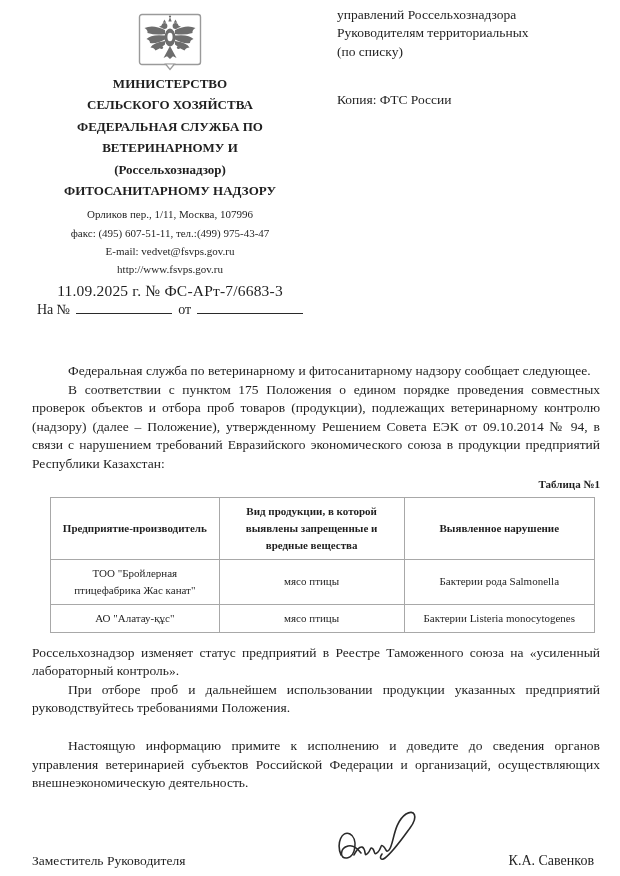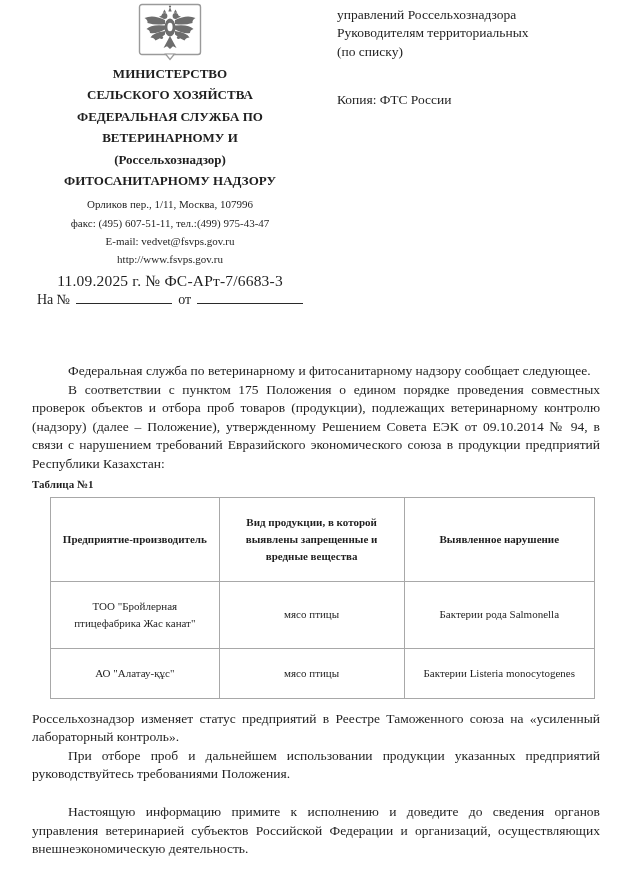--- a/index.html
+++ b/index.html
@@ -7,47 +7,47 @@
   .page {
     position:relative;
     width:620px; height:876px;
     background:#ffffff;
     font-family:"Liberation Serif","DejaVu Serif",serif;
     color:#1f1f1f;
     overflow:hidden;
   }
   
   .header { position:relative; height:352px; }
-  .left-col { position:absolute; left:18px; top:3px; width:304px; text-align:center;font-family:Liberation Serif, serif; }
+  .left-col { position:absolute; left:18px; top:13px; width:304px; text-align:center;font-family:Liberation Serif, serif; }
   .emblem-wrap { height:58px; margin-bottom:2px; }
   .org-title { font-weight:bold; font-size:13px; line-height:21.4px; margin-top:1px; }
   .contact { font-size:11px; line-height:18.2px; margin-top:4px; }
   .date-line { font-size:15.5px; line-height:19px; margin-top:3px; letter-spacing:0.2px; }
   .ref-line { font-size:14px; line-height:18px; margin-top:1px; }
   .blank { display:inline-block; border-bottom:1px solid #2a2a2a; height:13px; vertical-align:baseline; }
   .blank-a { width:96px; margin:0 6px 0 6px; }
   .blank-b { width:106px; margin-left:6px; }
   .right-col { position:absolute; left:337px; top:6px; width:272px; font-size:13.5px; line-height:18.3px; }
   .copy-line { margin-top:30px; }
   
   .body-block { margin:10px 20px 0 32px; font-size:13.5px; line-height:18.6px; text-align:justify; }
   .para { text-align:justify; }
   .para.indent { text-indent:36px; }
-  .table-label { font-weight:bold; font-size:11px; line-height:15px; margin-top:3px; }
+  .table-label { text-align:right; font-weight:bold; font-size:11px; line-height:15px; margin-top:3px; }
   table.report {
     border-collapse:collapse;
     margin:5px 0 0 18px;
     width:545px;
     font-size:11px; line-height:17px;
     table-layout:fixed;
   }
   table.report td, table.report th {
     border:1px solid #a8a8a8;
     text-align:center; vertical-align:middle;
-    padding:16px 10px;
+    padding:5px 10px;
     font-weight:normal;
   }
   table.report th { font-weight:bold; height:60px; }
   .col1 { width:31%; } .col2 { width:34%; } .col3 { width:35%; }
   .row-tall td { height:42px; }
   .after-table { margin-top:11px; }
   .spaced { margin-top:19px; }
   
   .sig-row { position:relative; height:72px; margin-top:12px; }
   .sig-position { position:absolute; left:32px; bottom:8px; font-size:13.5px; }

